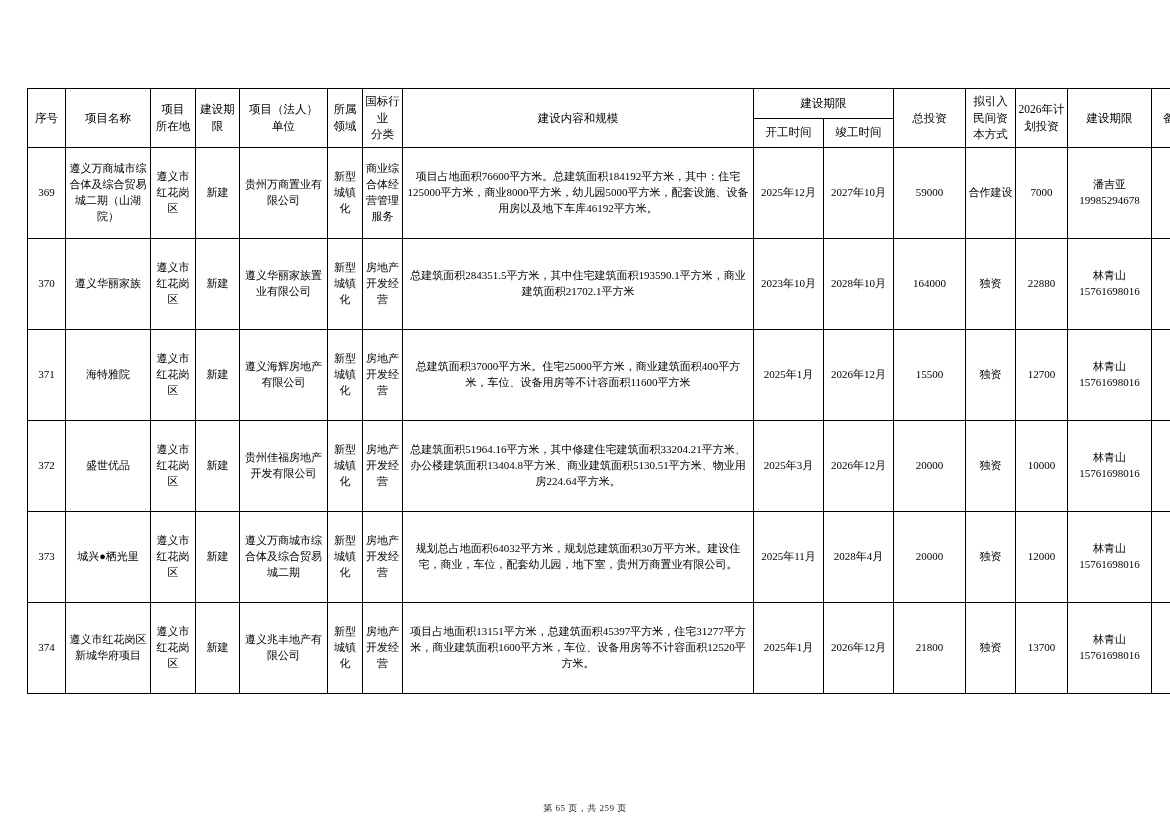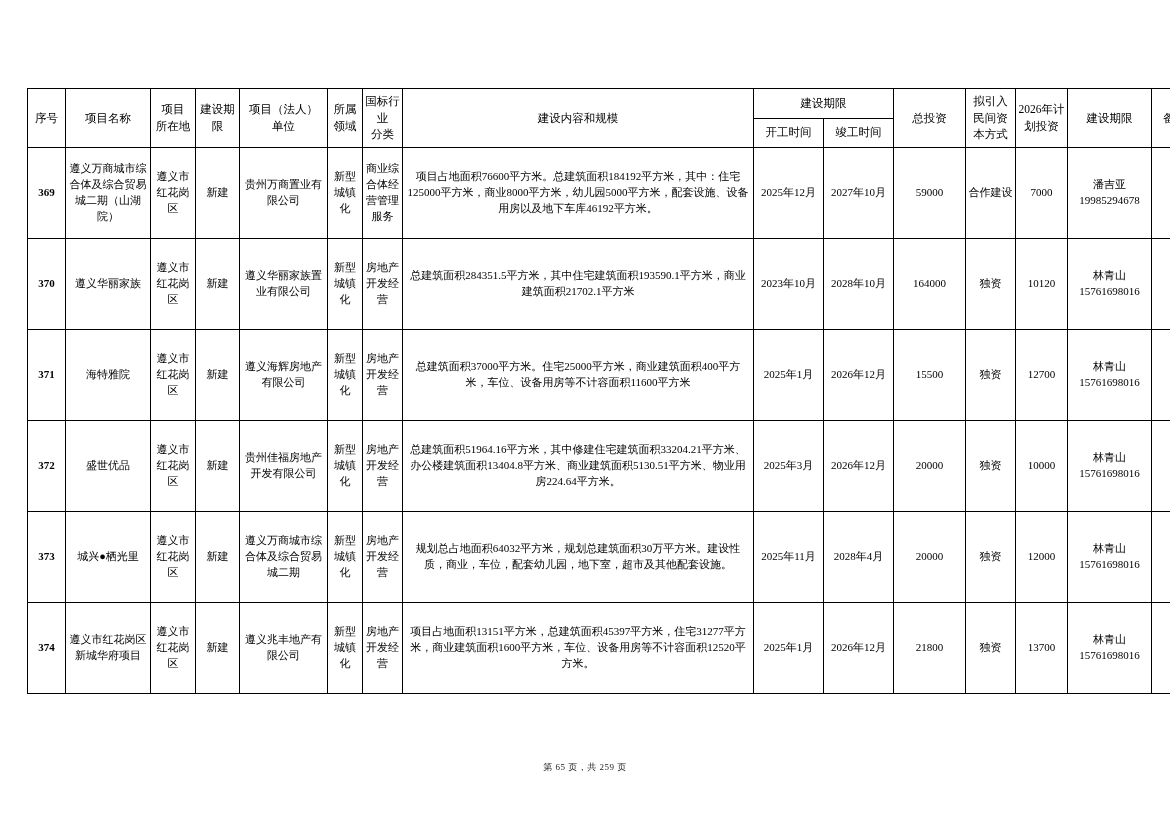--- a/index.html
+++ b/index.html
@@ -65,26 +65,26 @@
   col.c-remark   { width: 46px; }
 
   td.content-cell {
     text-align: left;
     vertical-align: top;
     padding: 6px 5px;
     line-height: 1.6;
     margin-left: 8px;
   }
   td.tall { height: 86px; }
-  .row-num { font-size: 11.5px; font-weight: bold; }
+  .row-num { font-size: 11.5px; }
   .contact-line { display: block; }
   .footer {
     position: absolute;
     left: 0;
-    top: 761px;
+    top: 802px;
     width: 1170px;
     text-align: center;
     font-size: 9px;
     letter-spacing: 0.5px;
     color: #222;
   }
   .two-line { line-height: 1.5; }
 </style>
 </head>
 <body>
@@ -176,21 +176,21 @@
           <td>遵义市红花岗区</td>
           <td>新建</td>
           <td>遵义华丽家族置业有限公司</td>
           <td>新型城镇化</td>
           <td>房地产开发经营</td>
           <td class="content-cell">总建筑面积284351.5平方米，其中住宅建筑面积193590.1平方米，商业建筑面积21702.1平方米</td>
           <td>2023年10月</td>
           <td>2028年10月</td>
           <td>164000</td>
           <td>独资</td>
-          <td>10120</td>
+          <td>22880</td>
           <td>
             <span class="contact-line">林青山</span>
             <span class="contact-line">15761698016</span>
           </td>
           <td></td>
         </tr>
 
         <tr>
           <td class="row-num tall">371</td>
           <td>海特雅院</td>
@@ -234,21 +234,21 @@
         </tr>
 
         <tr>
           <td class="row-num tall">373</td>
           <td>城兴●栖光里</td>
           <td>遵义市红花岗区</td>
           <td>新建</td>
           <td>遵义万商城市综合体及综合贸易城二期</td>
           <td>新型城镇化</td>
           <td>房地产开发经营</td>
-          <td class="content-cell">规划总占地面积64032平方米，规划总建筑面积30万平方米。建设性质，商业，车位，配套幼儿园，地下室，超市及其他配套设施。</td>
+          <td class="content-cell">规划总占地面积64032平方米，规划总建筑面积30万平方米。建设住宅，商业，车位，配套幼儿园，地下室，贵州万商置业有限公司。</td>
           <td>2025年11月</td>
           <td>2028年4月</td>
           <td>20000</td>
           <td>独资</td>
           <td>12000</td>
           <td>
             <span class="contact-line">林青山</span>
             <span class="contact-line">15761698016</span>
           </td>
           <td></td>

